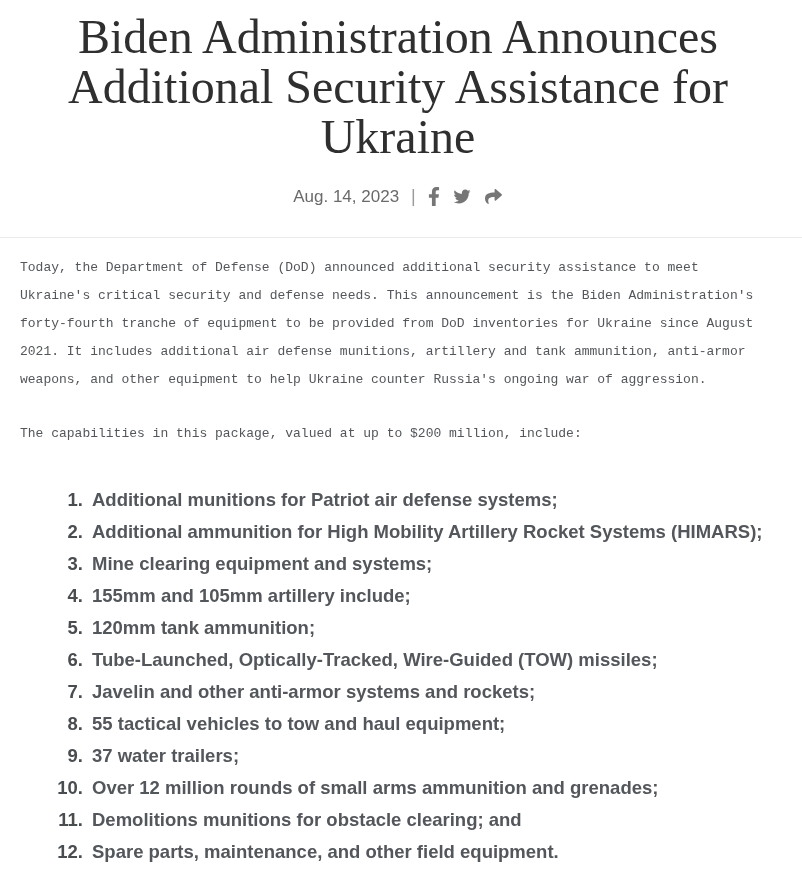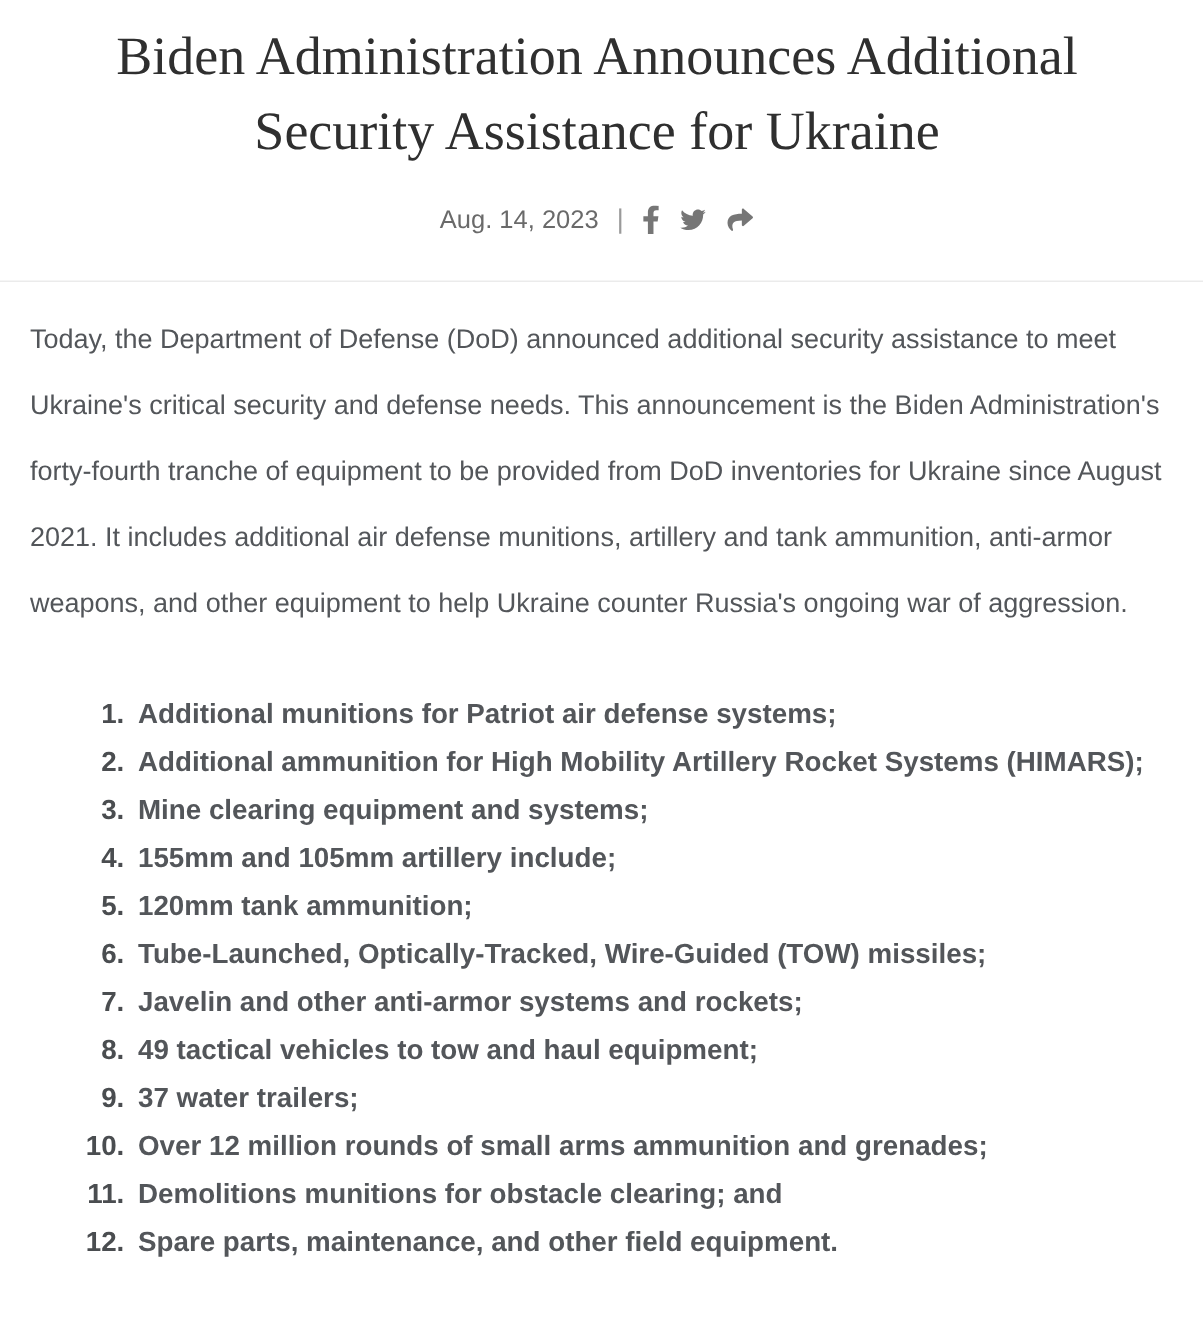--- a/index.html
+++ b/index.html
@@ -9,21 +9,21 @@
   html,body{ margin:0; padding:0; }
   body{
     width:802px; height:880px; overflow:hidden; background:#ffffff;
     font-family:"Liberation Sans", sans-serif;
   }
   .page{ padding:10px 26px 0 20px; }
 
   .article-header h1{
     font-family:"Liberation Serif", "DejaVu Serif", serif;
     font-weight:400;
-    font-size:36px;
+    font-size:48px;
     line-height:50px;
     text-align:center;
     color:var(--title);
     margin:2px 0 0 0;
   }
   .meta{
     display:flex; align-items:center; justify-content:center;
     gap:12px;
     margin-top:24px;
     color:var(--meta);
@@ -36,25 +36,26 @@
     color:var(--icon); background:none; border:none; padding:0; cursor:pointer;
   }
   .icon-btn svg{ display:block; fill:currentColor; }
 
   hr.divider{
     border:none; border-top:1px solid var(--divider);
     margin:30px -26px 0 -20px;
   }
 
   .article-body p{
-    font-size:18px;
-    line-height:44px;
+    font-size:13px;
+    line-height:28px;
     color:var(--body);
     margin:26px 0 0 0;
     max-width:756px;
+    font-family:Liberation Mono, monospace;
   }
   .article-body p.first{ margin-top:16px; }
 
   ol.capabilities{
     margin:36px 0 0 0;
     padding-left:68px;
     font-size:18.5px;
     line-height:32px;
     color:var(--body);
     font-weight:bold;
@@ -91,30 +92,31 @@
           </svg>
         </button>
       </span>
     </div>
   </header>
 
   <hr class="divider">
 
   <main class="article-body">
     <p class="first">Today, the Department of Defense (DoD) announced additional security assistance to meet Ukraine's critical security and defense needs. This announcement is the Biden Administration's forty-fourth tranche of equipment to be provided from DoD inventories for Ukraine since August 2021. It includes additional air defense munitions, artillery and tank ammunition, anti-armor weapons, and other equipment to help Ukraine counter Russia's ongoing war of aggression.</p>
+    <p>The capabilities in this package, valued at up to $200 million, include:</p>
 
     <ol class="capabilities">
       <li>Additional munitions for Patriot air defense systems;</li>
       <li>Additional ammunition for High Mobility Artillery Rocket Systems (HIMARS);</li>
       <li>Mine clearing equipment and systems;</li>
       <li>155mm and 105mm artillery include;</li>
       <li>120mm tank ammunition;</li>
       <li>Tube-Launched, Optically-Tracked, Wire-Guided (TOW) missiles;</li>
       <li>Javelin and other anti-armor systems and rockets;</li>
-      <li>49 tactical vehicles to tow and haul equipment;</li>
+      <li>55 tactical vehicles to tow and haul equipment;</li>
       <li>37 water trailers;</li>
       <li>Over 12 million rounds of small arms ammunition and grenades;</li>
       <li>Demolitions munitions for obstacle clearing; and</li>
       <li>Spare parts, maintenance, and other field equipment.</li>
     </ol>
   </main>
 
 </div>
 
 </body></html>

